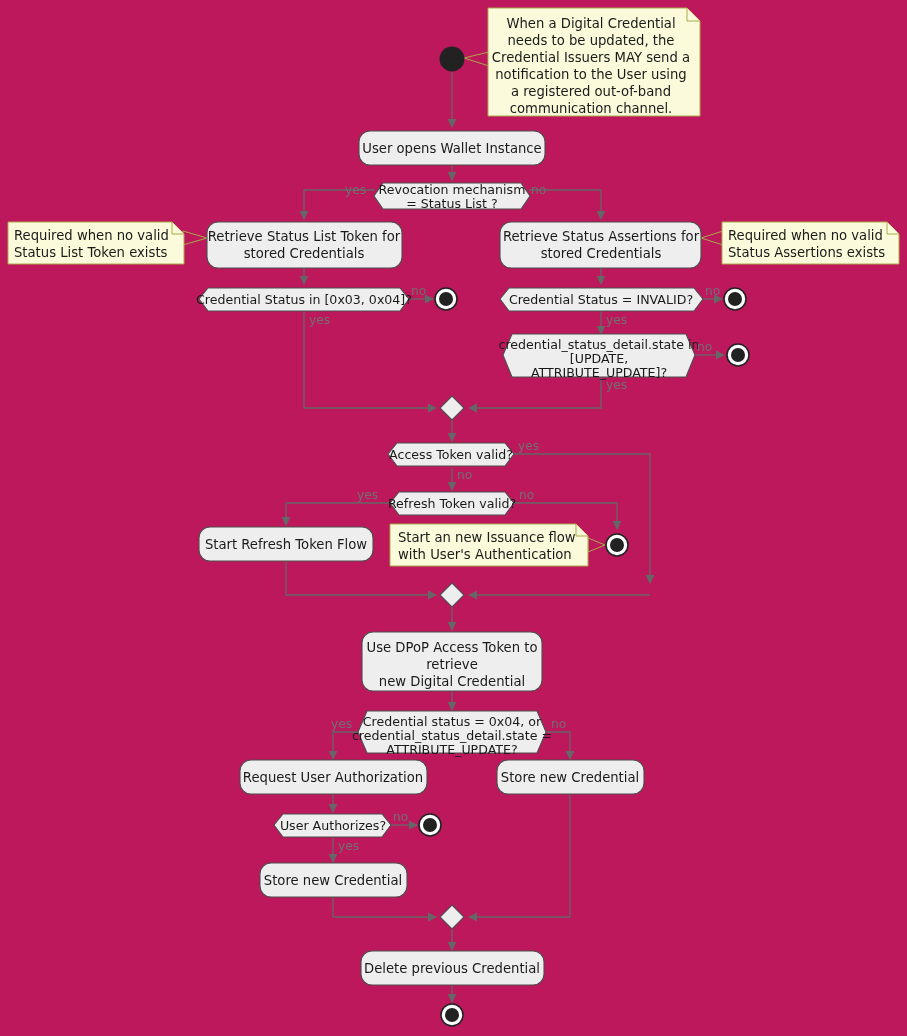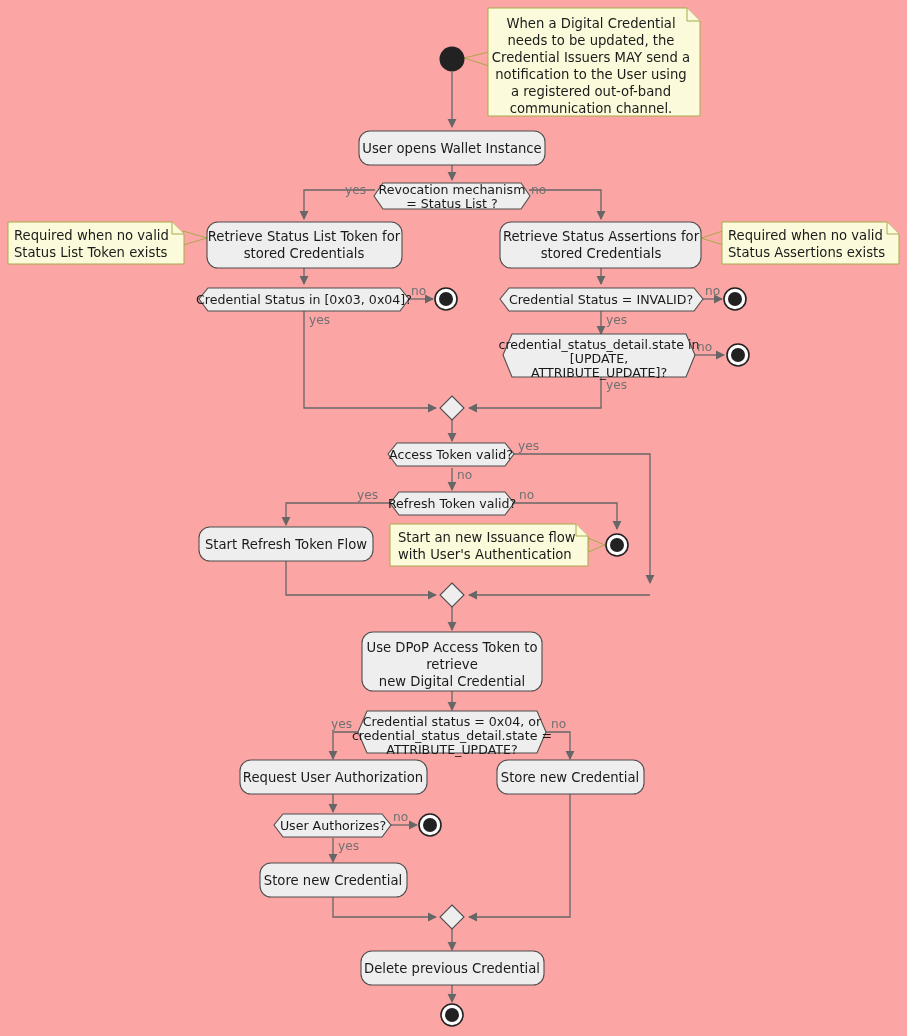--- a/index.html
+++ b/index.html
@@ -4,21 +4,21 @@
 <style>
   html, body {
     margin: 0;
     padding: 0;
     background: #FFFFFF;
   }
   #canvas {
     position: relative;
     width: 907px;
     height: 1036px;
-    background: #fca5a5;
+    background: #be185d;
     font-family: "DejaVu Sans", sans-serif;
   }
   svg { display: block; }
   .act-shape   { fill: #EEEEEE; stroke: #4D4D4D; stroke-width: 1.1; }
   .dec-shape   { fill: #EEEEEE; stroke: #4D4D4D; stroke-width: 1.1; }
   .merge-shape { fill: #EEEEEE; stroke: #4D4D4D; stroke-width: 1.1; }
   .note-shape  { fill: #FBFBDB; stroke: #A9A948; stroke-width: 1.0; }
   .note-fold   { fill: #FBFBDB; stroke: #A9A948; stroke-width: 1.0; }
   .edge        { stroke: #666666; stroke-width: 1.3; fill: none; }
   .noteline    { stroke: #A9A948; stroke-width: 1.0; fill: none; }

